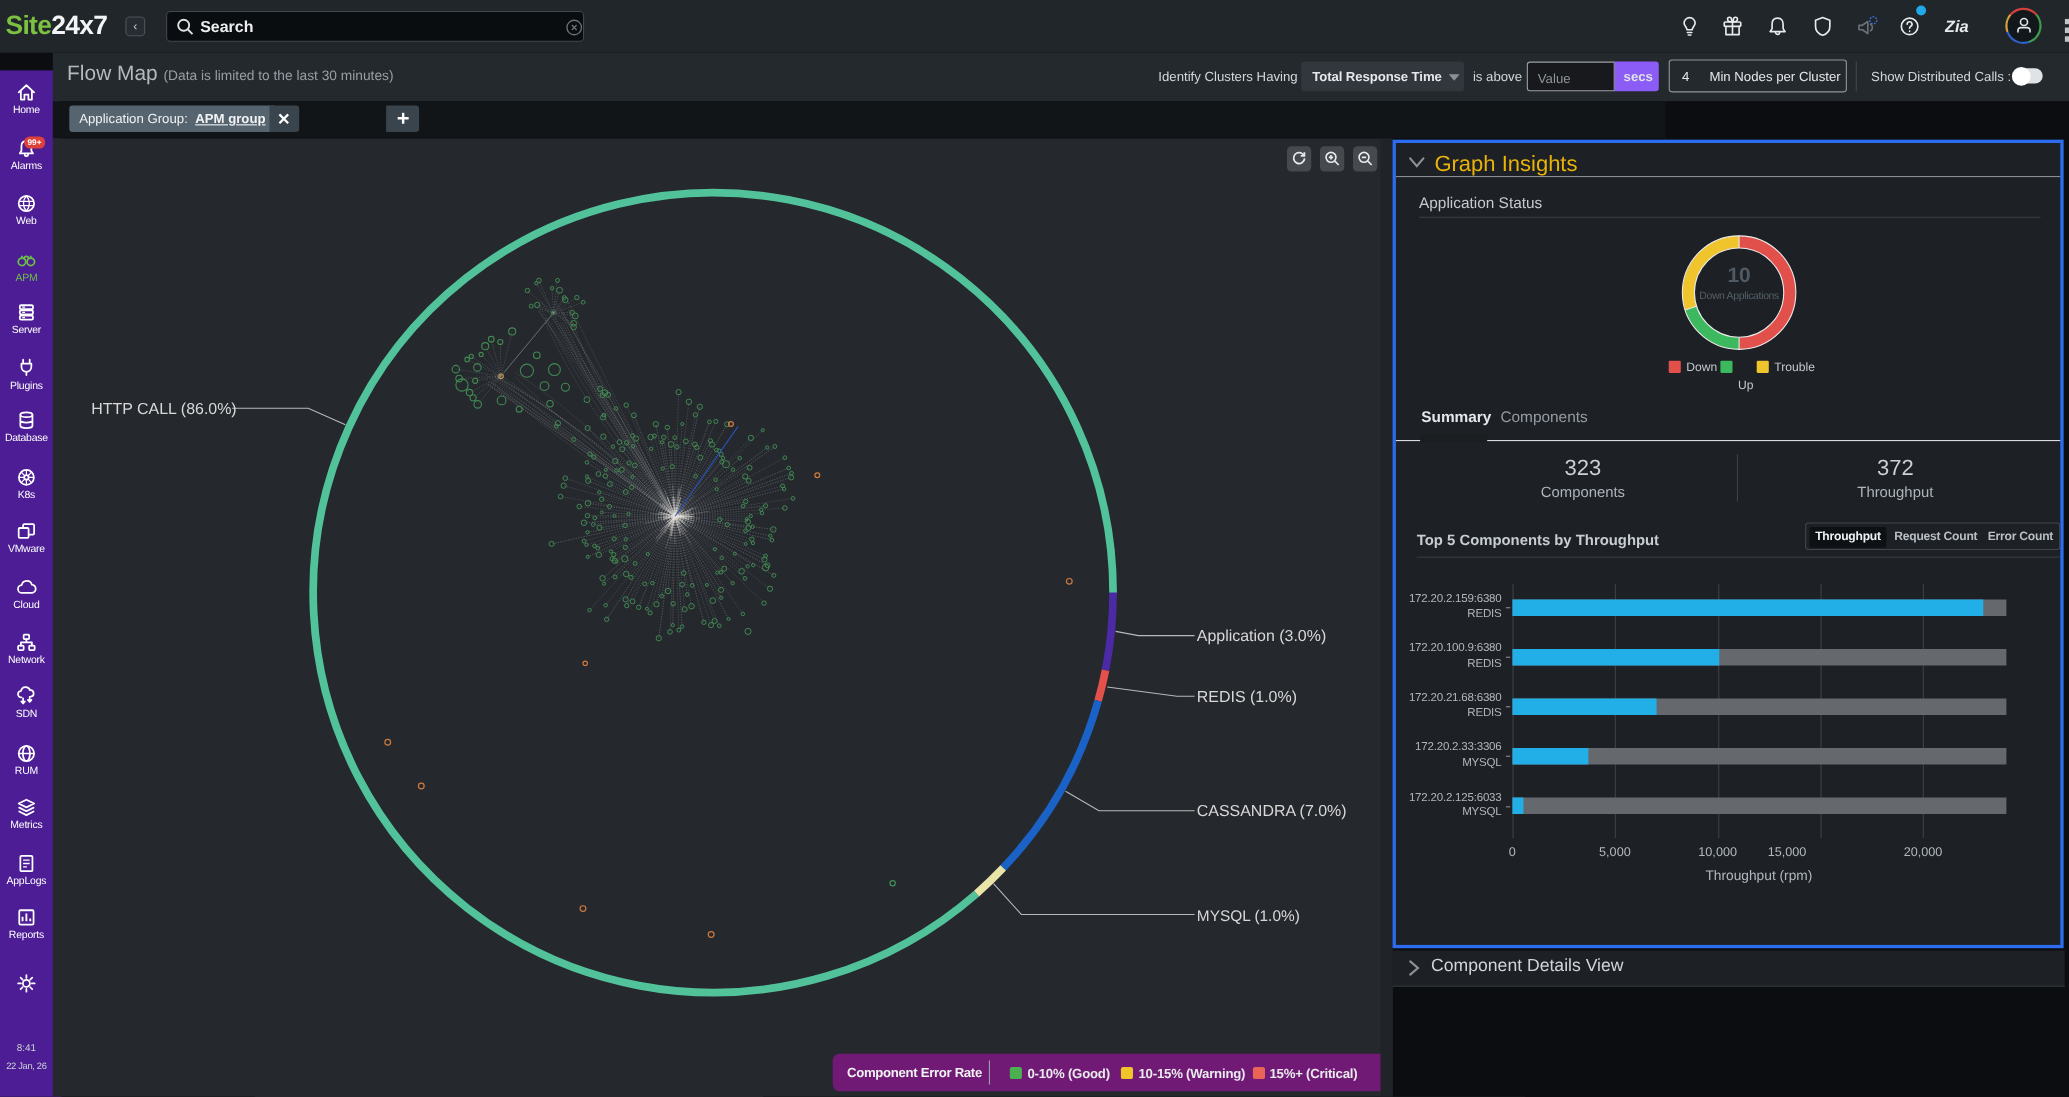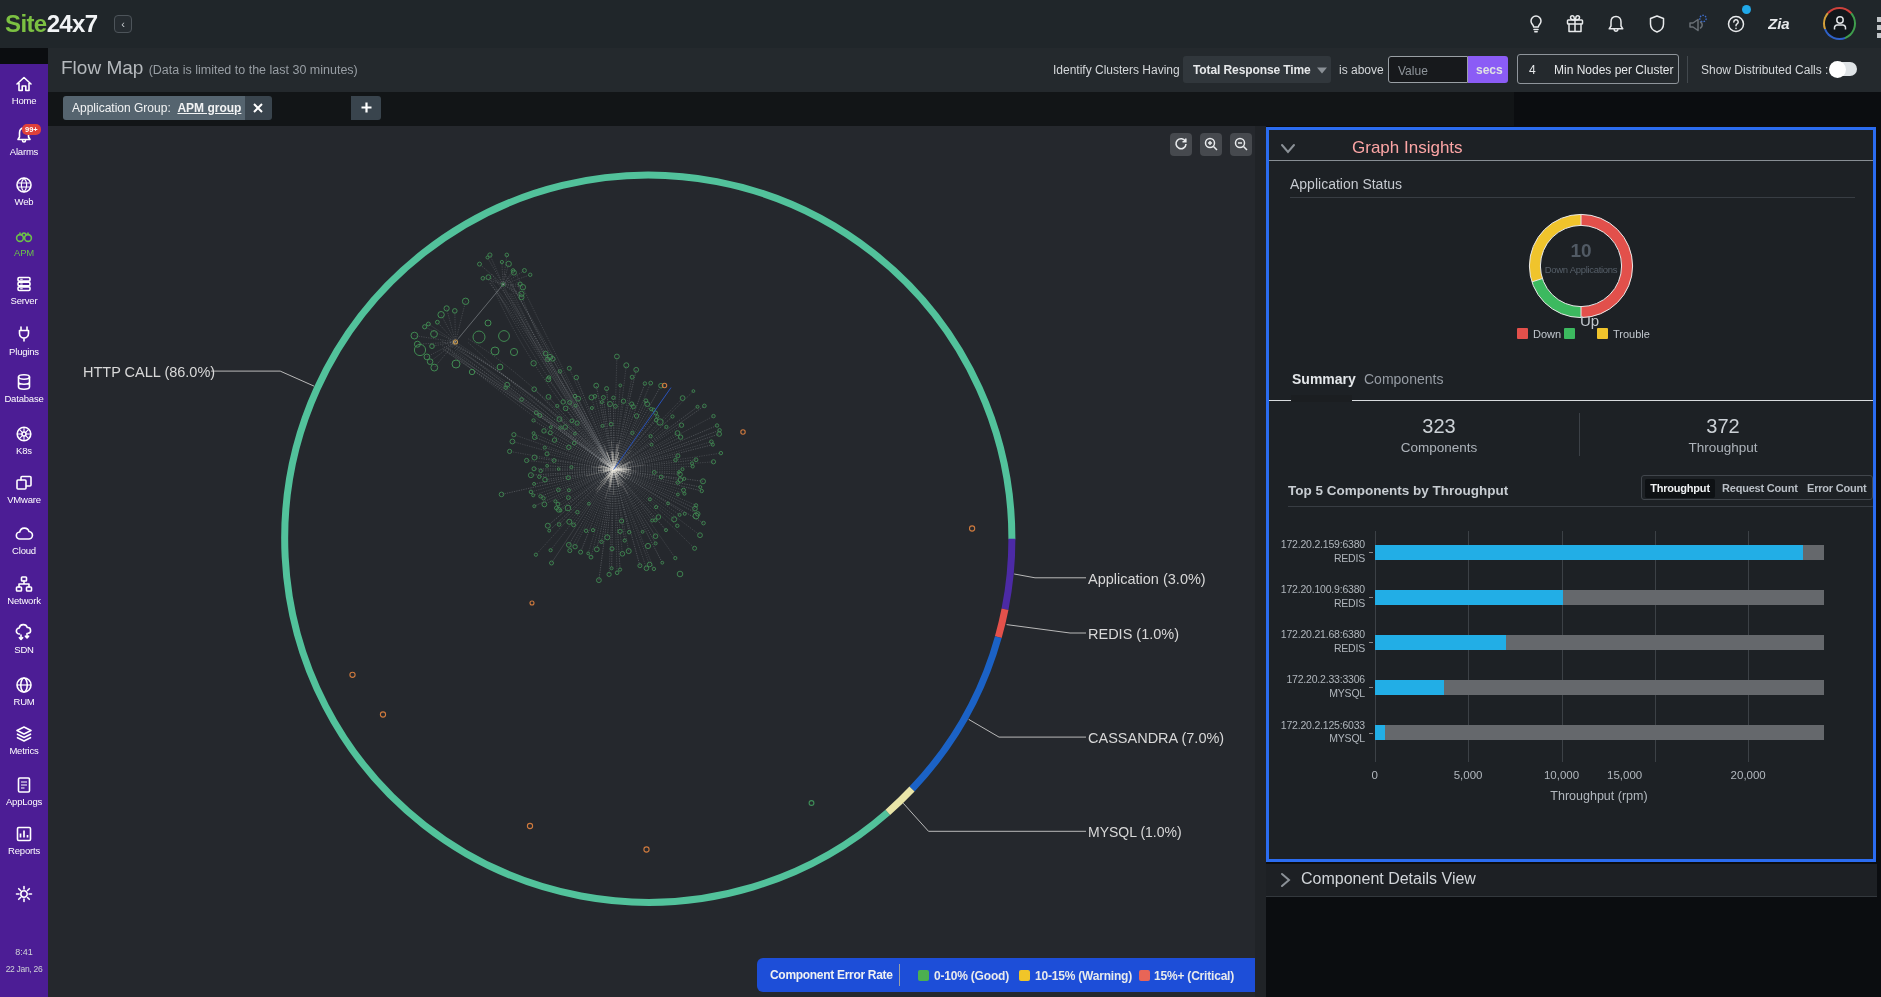--- a/index.html
+++ b/index.html
@@ -2,20 +2,31 @@
 <html><head><meta charset="utf-8"><style>
 * { margin:0; padding:0; box-sizing:border-box; }
 body { width:1881px; height:997px; font-family:"Liberation Sans", sans-serif; background:#0b0d10; overflow:hidden; position:relative; }
 .abs { position:absolute; }
 </style></head>
 <body>
 
 <div class="abs" style="left:0;top:0;width:1881px;height:48px;background:#20262a;">
   <div class="abs" style="left:5px;top:10px;font-size:24px;font-weight:800;letter-spacing:-0.6px;"><span style="color:#7cc142;">Site</span><span style="color:#f2f4f6;">24x7</span></div>
   <div class="abs" style="left:114px;top:15px;width:18px;height:18px;background:#262c31;border:1px solid #4d545a;border-radius:4px;color:#c8ccd0;text-align:center;line-height:16px;font-size:11px;">‹</div>
+  <div class="abs" style="left:151px;top:10px;width:380px;height:28px;background:#0a0d0f;border:1px solid #40474d;border-radius:4px;">
+    <svg class="abs" style="left:8px;top:5px;" width="17" height="17" viewBox="0 0 17 17">
+        <circle cx="7" cy="7" r="5" stroke="#dfe2e5" stroke-width="1.7" fill="none"></circle>
+        <path d="M10.8 10.8 L15 15" stroke="#dfe2e5" stroke-width="1.7"></path>
+      </svg>
+    <div class="abs" style="left:30px;top:5.5px;font-size:14.5px;font-weight:bold;color:#eceef0;">Search</div>
+    <svg class="abs" style="left:362px;top:6px;" width="16" height="16" viewBox="0 0 16 16">
+        <circle cx="8" cy="8" r="6.6" stroke="#6b7278" stroke-width="1.2" fill="none"></circle>
+        <path d="M5.8 5.8 L10.2 10.2 M10.2 5.8 L5.8 10.2" stroke="#6b7278" stroke-width="1.2"></path>
+      </svg>
+  </div>
   <div style="position:absolute;left:1524px;top:12px;width:24px;height:24px;"><svg width="24" height="24" viewBox="0 0 24 24">
         <path d="M12 4 a5 5 0 0 1 5 5 c0 2 -1.2 3 -2 4.2 a3.5 3.5 0 0 0 -0.6 1.8 H9.6 a3.5 3.5 0 0 0 -0.6 -1.8 C8.2 12 7 11 7 9 a5 5 0 0 1 5 -5 Z M10 17.5 h4 M10.8 19.8 h2.4" stroke="#e8eaec" stroke-width="1.5" fill="none" stroke-linecap="round" stroke-linejoin="round"></path>
       </svg></div>
     <div style="position:absolute;left:1563px;top:12px;width:24px;height:24px;"><svg width="24" height="24" viewBox="0 0 24 24">
         <rect x="4.5" y="8" width="15" height="4" rx="0.8" stroke="#e8eaec" stroke-width="1.5" fill="none" stroke-linecap="round" stroke-linejoin="round"></rect>
         <path d="M6 12 V19.5 H18 V12 M12 8 V19.5 M12 8 C9 8 7.5 6.8 7.5 5.5 a1.8 1.8 0 0 1 3.6 0 C11.1 6.6 12 8 12 8 Z M12 8 C15 8 16.5 6.8 16.5 5.5 a1.8 1.8 0 0 0 -3.6 0 C12.9 6.6 12 8 12 8 Z" stroke="#e8eaec" stroke-width="1.5" fill="none" stroke-linecap="round" stroke-linejoin="round"></path>
       </svg></div>
     <div style="position:absolute;left:1604px;top:12px;width:24px;height:24px;"><svg width="24" height="24" viewBox="0 0 24 24">
         <path d="M12 4.5 C8.8 4.5 7 6.8 7 9.8 V14 L5.2 16.8 H18.8 L17 14 V9.8 C17 6.8 15.2 4.5 12 4.5 Z M10.2 18 a1.9 1.9 0 0 0 3.6 0" stroke="#e8eaec" stroke-width="1.5" fill="none" stroke-linecap="round" stroke-linejoin="round"></path>
       </svg></div>
@@ -780,57 +791,57 @@
       </svg></div>
   <div class="abs" style="left:1152px;top:7px;width:22px;height:23px;background:#46494e;border-radius:4px;"><svg style="margin:4px 0 0 4px;" width="14" height="14" viewBox="0 0 14 14">
         <circle cx="6" cy="6" r="4.5" stroke="#e8eaec" stroke-width="1.5" fill="none"></circle>
         <path d="M9.5 9.5 L13 13 M4 6 H8 M6 4 V8" stroke="#e8eaec" stroke-width="1.5" fill="none"></path>
       </svg></div>
   <div class="abs" style="left:1181.5px;top:7px;width:22px;height:23px;background:#46494e;border-radius:4px;"><svg style="margin:4px 0 0 4px;" width="14" height="14" viewBox="0 0 14 14">
         <circle cx="6" cy="6" r="4.5" stroke="#e8eaec" stroke-width="1.5" fill="none"></circle>
         <path d="M9.5 9.5 L13 13 M4 6 H8" stroke="#e8eaec" stroke-width="1.5" fill="none"></path>
       </svg></div>
 
-  <div class="abs" style="left:709px;top:832px;width:506px;height:34px;background:#1d4ed8;border-radius:6px;">
+  <div class="abs" style="left:709px;top:832px;width:506px;height:34px;background:#701a75;border-radius:6px;">
     <div class="abs" style="left:13px;top:10px;font-size:12px;font-weight:bold;color:#f0f1f2;letter-spacing:-0.3px;">Component Error Rate</div>
     <div class="abs" style="left:142px;top:6px;width:1px;height:22px;background:#9aa0a5;"></div>
     <div class="abs" style="left:161px;top:11.5px;width:11px;height:11px;background:#4caf50;border-radius:2px;"></div>
     <div class="abs" style="left:177px;top:11px;font-size:12px;font-weight:bold;color:#e8eaec;letter-spacing:-0.2px;">0-10% (Good)</div>
     <div class="abs" style="left:262px;top:11.5px;width:11px;height:11px;background:#f0c529;border-radius:2px;"></div>
     <div class="abs" style="left:278px;top:11px;font-size:12px;font-weight:bold;color:#e8eaec;letter-spacing:-0.2px;">10-15% (Warning)</div>
     <div class="abs" style="left:382px;top:11.5px;width:11px;height:11px;background:#e86557;border-radius:2px;"></div>
     <div class="abs" style="left:397px;top:11px;font-size:12px;font-weight:bold;color:#e8eaec;letter-spacing:-0.2px;">15%+ (Critical)</div>
   </div>
   <div class="abs" style="left:1207px;top:0;width:11px;height:871px;background:#202327;"></div>
 </div>
 
 <div class="abs" style="left:1266px;top:127px;width:610px;height:735px;background:#1d2125;border:3px solid #2b6cf0;">
   <div class="abs" style="left:11px;top:11px;"><svg width="16" height="12" viewBox="0 0 16 12">
         <path d="M2 2 L8 9 L14 2" stroke="#8b9197" stroke-width="2" fill="none" stroke-linecap="round"></path>
       </svg></div>
-  <div class="abs" style="left:35px;top:8px;font-size:17px;color:#fca5a5;margin-left:48px;">Graph Insights</div>
+  <div class="abs" style="left:35px;top:8px;font-size:20px;color:#eab308;">Graph Insights</div>
   <div class="abs" style="left:0;top:29.5px;width:604px;height:1px;background:#888e94;"></div>
   <div class="abs" style="left:21px;top:46px;font-size:14px;color:#c6cad0;">Application Status</div>
   <div class="abs" style="left:21px;top:66.5px;width:565px;height:1px;background:#383d43;"></div>
   <svg class="abs" style="left:0;top:0;" width="604" height="200" viewBox="0 0 604 200">
       <path d="M 312.0 89.9 A 46.1 46.1 0 0 1 312.0 182.1" stroke="#e2504b" stroke-width="11" fill="none"></path>
       <path d="M 312.0 182.1 A 46.1 46.1 0 0 1 268.2 150.2" stroke="#3cb95f" stroke-width="11" fill="none"></path>
       <path d="M 268.2 150.2 A 46.1 46.1 0 0 1 312.0 89.9" stroke="#f0c42c" stroke-width="11" fill="none"></path>
       <circle cx="312.0" cy="136.0" r="51.6" stroke="#e9e9e9" stroke-width="1" fill="none"></circle>
       <circle cx="312.0" cy="136.0" r="40.6" stroke="#e9e9e9" stroke-width="1" fill="none"></circle>
       <line x1="312.0" y1="95.4" x2="312.0" y2="84.4" stroke="#e9e9e9" stroke-width="1"></line>
       <line x1="312.0" y1="176.6" x2="312.0" y2="187.6" stroke="#e9e9e9" stroke-width="1"></line>
       <line x1="273.4" y1="148.5" x2="262.9" y2="151.9" stroke="#e9e9e9" stroke-width="1"></line>
     </svg>
   <div class="abs" style="left:252px;top:110px;width:120px;text-align:center;font-size:19px;font-weight:bold;color:#515a64;">10</div>
   <div class="abs" style="left:252px;top:134px;width:120px;text-align:center;font-size:9.5px;color:#565f69;letter-spacing:-0.3px;">Down Applications</div>
   <div class="abs" style="left:248px;top:198px;width:11px;height:11px;background:#e2504b;border-radius:1px;"></div>
   <div class="abs" style="left:264px;top:198px;font-size:11px;color:#c2c8ce;">Down</div>
   <div class="abs" style="left:295px;top:198px;width:11px;height:11px;background:#3cb95f;border-radius:1px;"></div>
-  <div class="abs" style="left:311px;top:182px;font-size:15px;color:#c2c8ce;">Up</div>
+  <div class="abs" style="left:311px;top:215px;font-size:11px;color:#c2c8ce;">Up</div>
   <div class="abs" style="left:328px;top:198px;width:11px;height:11px;background:#f0c42c;border-radius:1px;"></div>
   <div class="abs" style="left:344px;top:198px;font-size:11px;color:#c2c8ce;">Trouble</div>
   <div class="abs" style="left:23px;top:241px;font-size:14px;font-weight:bold;color:#e4e7ea;">Summary</div>
   <div class="abs" style="left:95px;top:241px;font-size:14px;color:#969ca4;">Components</div>
   <div class="abs" style="left:0;top:270px;width:604px;height:1px;background:#d8dbde;"></div>
   <div class="abs" style="left:22px;top:265px;width:61px;height:7px;background:#1b1e21;"></div>
   <div class="abs" style="left:110px;top:285px;width:120px;text-align:center;font-size:20px;color:#ccd1d6;">323</div>
   <div class="abs" style="left:110px;top:310px;width:120px;text-align:center;font-size:13.5px;color:#aeb4bb;">Components</div>
   <div class="abs" style="left:310px;top:283px;width:1px;height:43px;background:#3c4147;"></div>
   <div class="abs" style="left:394px;top:285px;width:120px;text-align:center;font-size:20px;color:#ccd1d6;">372</div>

